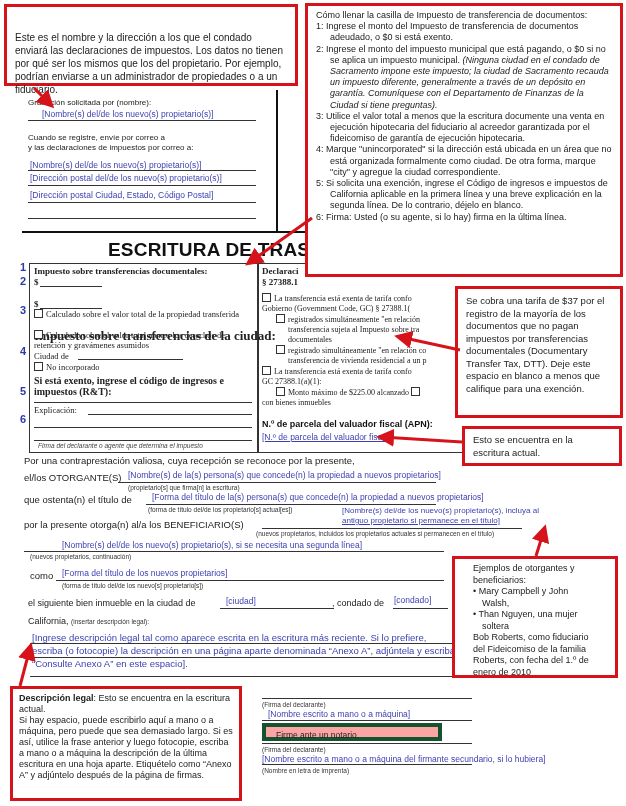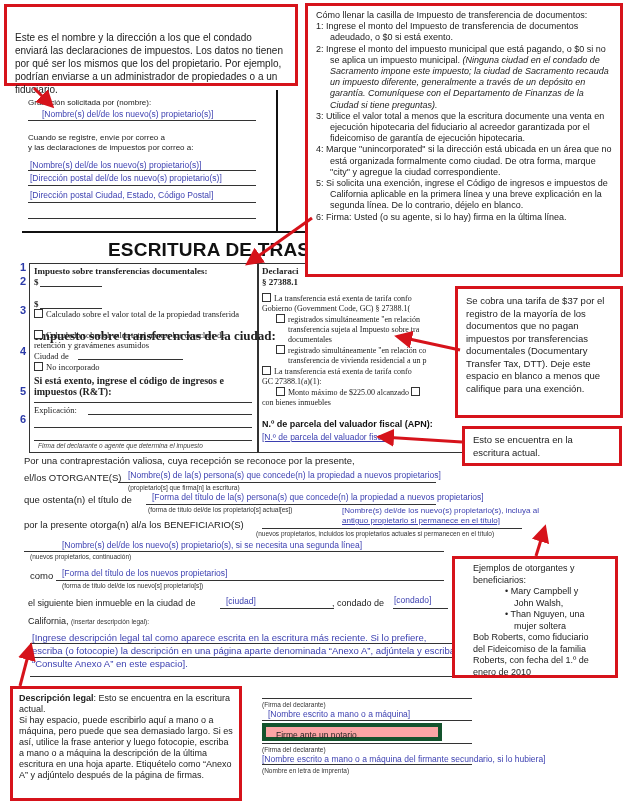--- a/index.html
+++ b/index.html
@@ -10,21 +10,21 @@
   .blue { color: #3b3fb0; }
   .tiny { font-size: 6.5px; color: #333; }
   .line { position: absolute; border-bottom: 1px solid #333; }
   .hline-thick { position: absolute; background: #111; }
   .num { position: absolute; color: #2b3aa8; font-weight: bold; font-size: 11px; }
   .cb { display: inline-block; width: 9px; height: 9px; border: 1px solid #333; vertical-align: -1px; margin-right: 3px; background: #fff; }
   .serif { font-family: "Liberation Serif", serif; }
   .arrow { position: absolute; z-index: 6; }
   ol.steps { list-style: none; }
   ol.steps li { padding-left: 14px; text-indent: -14px; }
-  ul.bul { list-style: none; margin-left: 32px; }
+  ul.bul { list-style: none; }
   ul.bul li { padding-left: 9px; text-indent: -9px; }
 </style>
 </head>
 <body>
 
 <div class="abs" style="left:28px; top:98px; width:250px; height:130px;">
   <div class="abs" style="left:0; top:0; font-size:8px;">Grabación solicitada por (nombre):</div>
   <div class="abs blue" style="left:14px; top:11px; font-size:8.5px;">[Nombre(s) del/de los nuevo(s) propietario(s)]</div>
   <div class="line" style="left:0; top:22px; width:228px;"></div>
   <div class="abs" style="left:0; top:35px; font-size:8px;">Cuando se registre, envíe por correo a</div>

